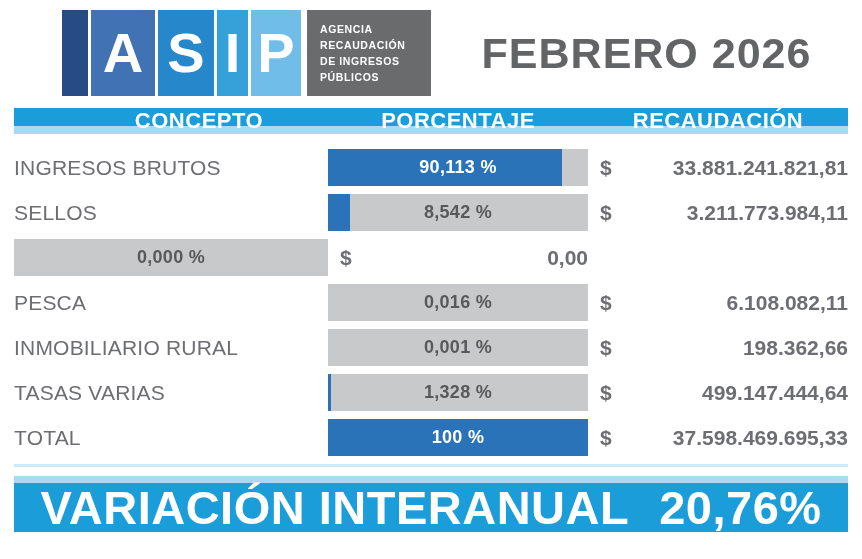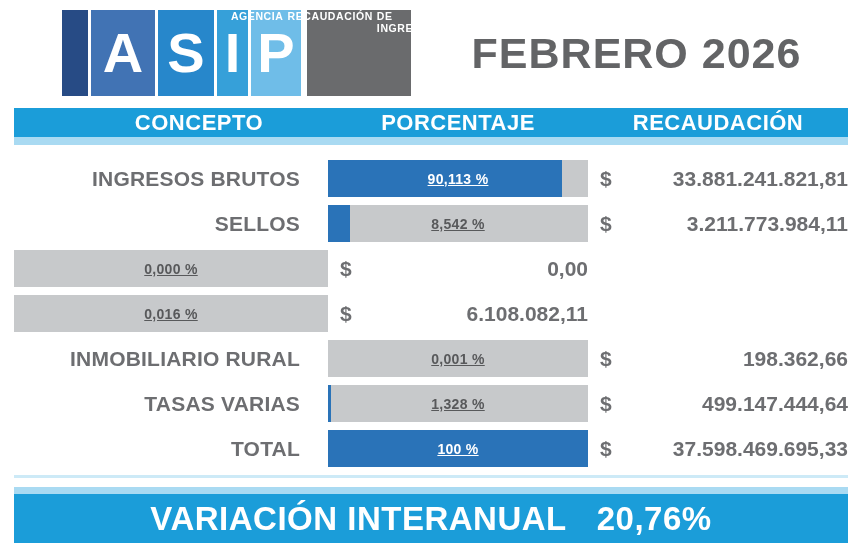--- a/index.html
+++ b/index.html
@@ -11,53 +11,53 @@
   
   .top{display:flex;margin:10px 0 0 62px;height:86px;}
   .logo{display:flex;gap:3px;flex:0 0 auto;}
   .block{height:86px;display:flex;align-items:center;justify-content:center;
          color:#fff;font-weight:bold;font-size:56px;line-height:1;}
   .block.b0{width:26px}
   .block.b1{width:64px}
   .block.b2{width:56px}
   .block.b3{width:31px}
   .block.b4{width:50px}
-  .agency{width:104px;height:86px;background:#6a6b6d;color:#fff;
-          display:flex;justify-content:center;
+  .agency{width:124px;height:86px;background:#6a6b6d;color:#fff;
+          display:flex;flex-direction:column;justify-content:center;
           padding-left:13px;box-sizing:border-box;gap:4px;
           font-size:10.5px;font-weight:bold;letter-spacing:.6px;margin-left:3px;}
   .period{flex:1;display:flex;align-items:center;justify-content:center;
           font-size:43px;font-weight:bold;color:#636466;letter-spacing:1px;
           }
   
   .grid{display:grid;grid-template-columns:314px 260px 260px;}
   
-  .band{margin:12px 14px 0;height:29px;background:#1b9dd9;align-items:center;}
+  .band{margin:12px 14px 0;height:18px;background:#1b9dd9;align-items:center;}
   .band .h{color:#fff;font-weight:bold;font-size:22px;letter-spacing:.5px;text-align:center;}
   .band .h.concept{padding-left:56px;}
   .substrip{height:8px;background:#a9daf2;margin:0 14px;}
   
   .rows{margin:15px 14px 0;}
   .row{height:37px;margin-bottom:8px;align-items:center;}
-  .concept-cell{text-align:right;padding-right:28px;font-weight:bold;
+  .concept-cell{text-align:left;padding-right:28px;font-weight:normal;
                 font-size:21px;color:#6d6e71;letter-spacing:.2px;white-space:nowrap;}
   .bar{position:relative;height:37px;background:#c7c9cb;}
   .fill{position:absolute;left:0;top:0;bottom:0;background:#2a73b8;}
   .pct{position:absolute;inset:0;display:flex;align-items:center;justify-content:center;
-       font-weight:bold;font-size:14px;color:#58595b;letter-spacing:.3px;text-decoration:underline;}
+       font-weight:bold;font-size:18px;color:#58595b;letter-spacing:.3px;}
   .row.on-fill .pct{color:#ffffff;}
   .money{display:flex;align-items:center;justify-content:space-between;
          padding-left:12px;font-weight:bold;font-size:21px;color:#6d6e71;}
   
   .sep{height:3px;background:#cdeaf7;margin:6px 14px 0;}
   .footer{margin:9px 14px 0;}
   .footer-top{height:7px;background:#a9daf2;}
   .footer-main{height:49px;background:#1b9dd9;display:flex;align-items:center;
                justify-content:center;gap:30px;color:#fff;font-weight:bold;
-               font-size:33px;letter-spacing:.5px;}
+               font-size:47px;letter-spacing:.5px;}
 </style>
 </head>
 <body>
 
 <div>
 
   <div class="top">
     <div class="logo">
       <div class="block b0" style="background-color: rgb(39, 75, 133);">
         <span></span>
@@ -122,20 +122,21 @@
         <div class="fill" style="width: 0%;"></div>
         <div class="pct">0,000 %</div>
       </div>
       <div class="money">
         <span>$</span>
         <span>0,00</span>
       </div>
     </div>
 
     <div class="grid row">
+      <div class="concept-cell">PESCA</div>
       <div class="bar">
         <div class="fill" style="width: 0.016%;"></div>
         <div class="pct">0,016 %</div>
       </div>
       <div class="money">
         <span>$</span>
         <span>6.108.082,11</span>
       </div>
     </div>
 

